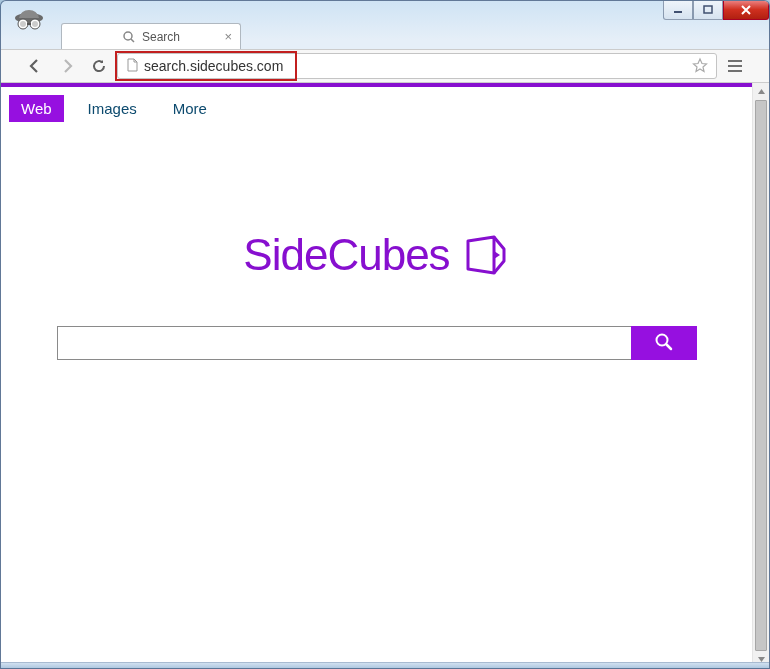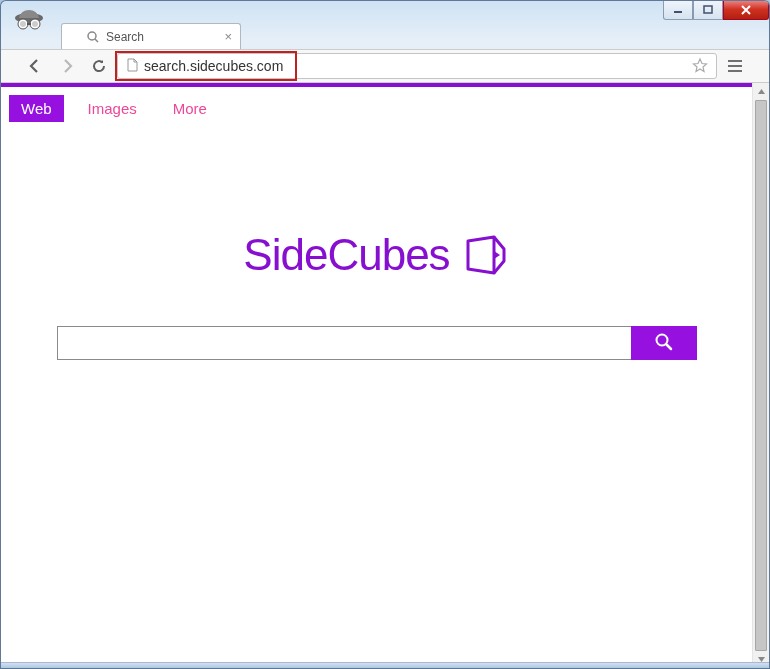--- a/index.html
+++ b/index.html
@@ -78,25 +78,26 @@
     }
     .tab {
       background: #fff;
       border: 1px solid #b0b8c0;
       border-bottom: none;
       height: 26px;
       min-width: 180px;
       border-radius: 3px 3px 0 0;
       display: flex;
       align-items: center;
-      padding: 0 24px;
+      padding: 0 7px;
       font-size: 12px;
       color: #555;
       gap: 6px;
       position: relative;
+      justify-content: center;
     }
     .tab .favicon { width: 14px; height: 14px; }
     .tab .close-tab {
       position: absolute;
       right: 8px;
       font-size: 13px;
       color: #888;
       cursor: pointer;
     }
     
@@ -185,21 +186,21 @@
       height: 4px;
       background: #870fcf;
     }
     
     .page-nav {
       padding: 8px 8px;
       display: flex;
       gap: 12px;
     }
     .page-nav a {
-      color: #ec4899;
+      color: #0c4a6e;
       text-decoration: none;
       font-size: 15px;
       padding: 5px 12px;
       display: inline-block;
     }
     .page-nav a.active {
       background: #9610e0;
       color: #fff;
     }
     

